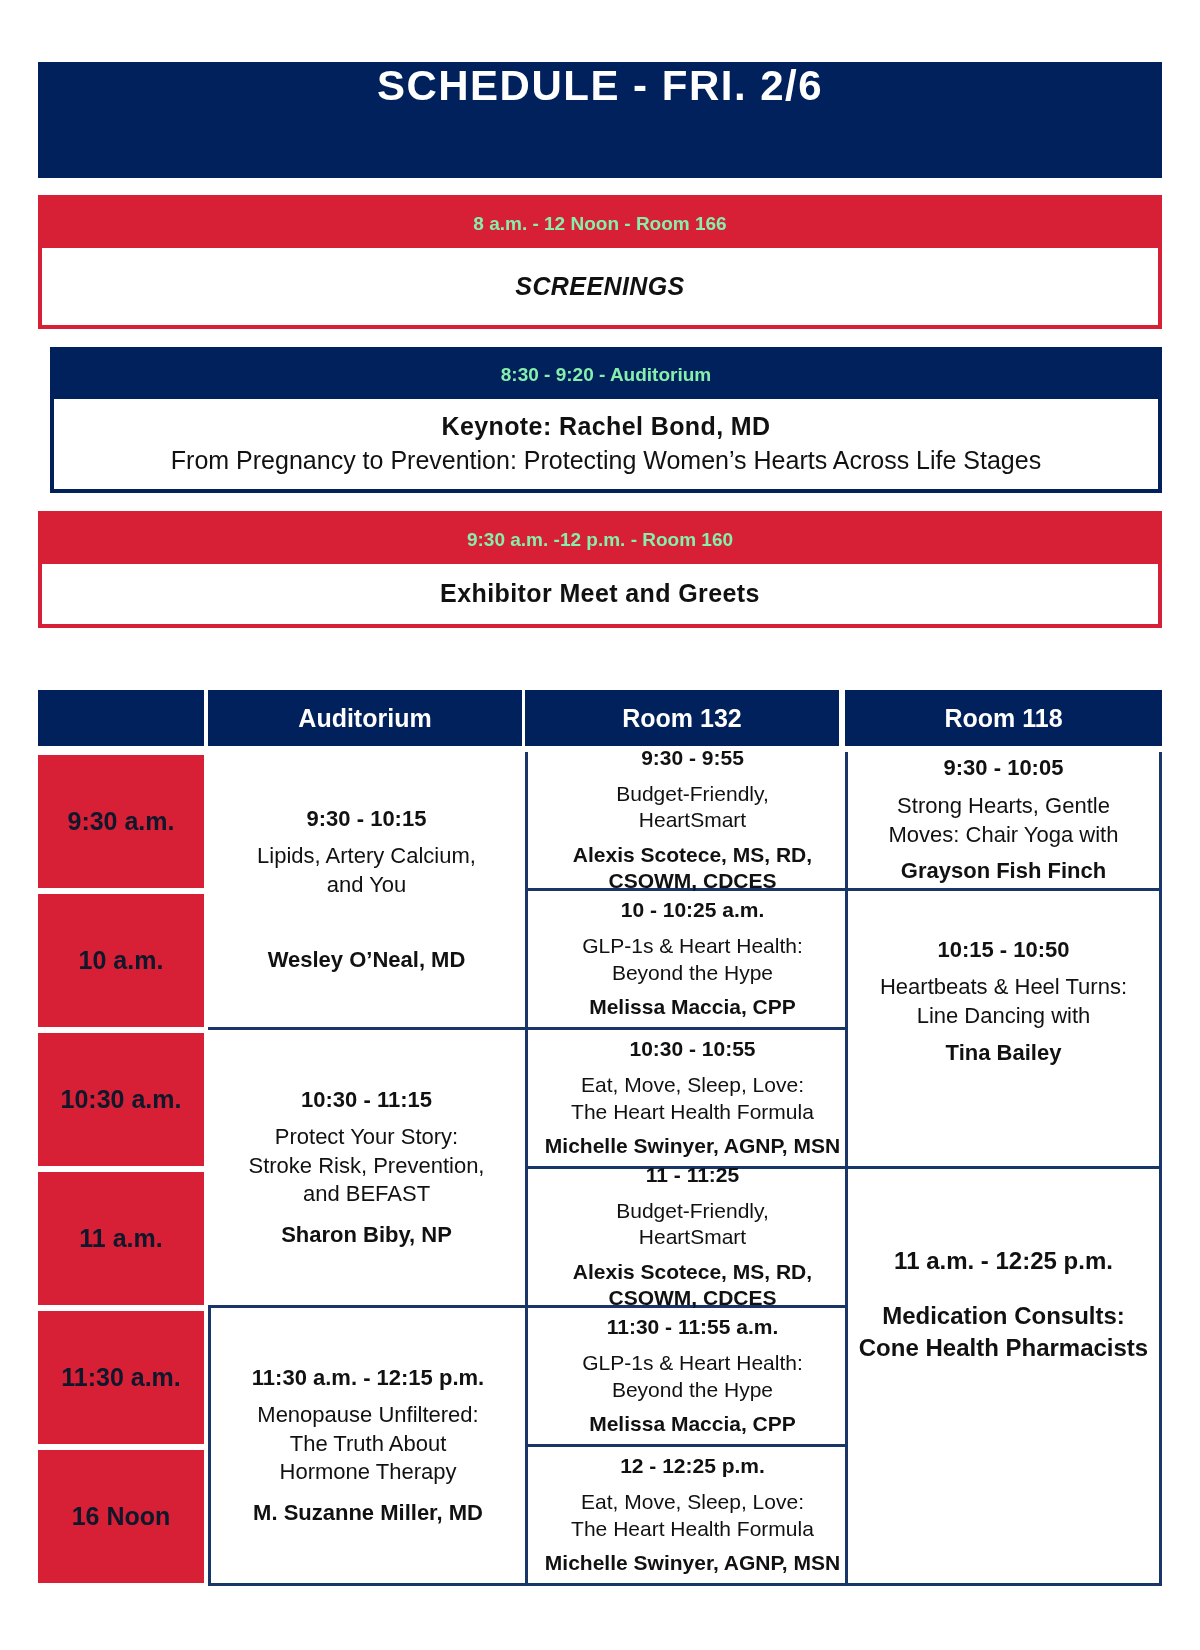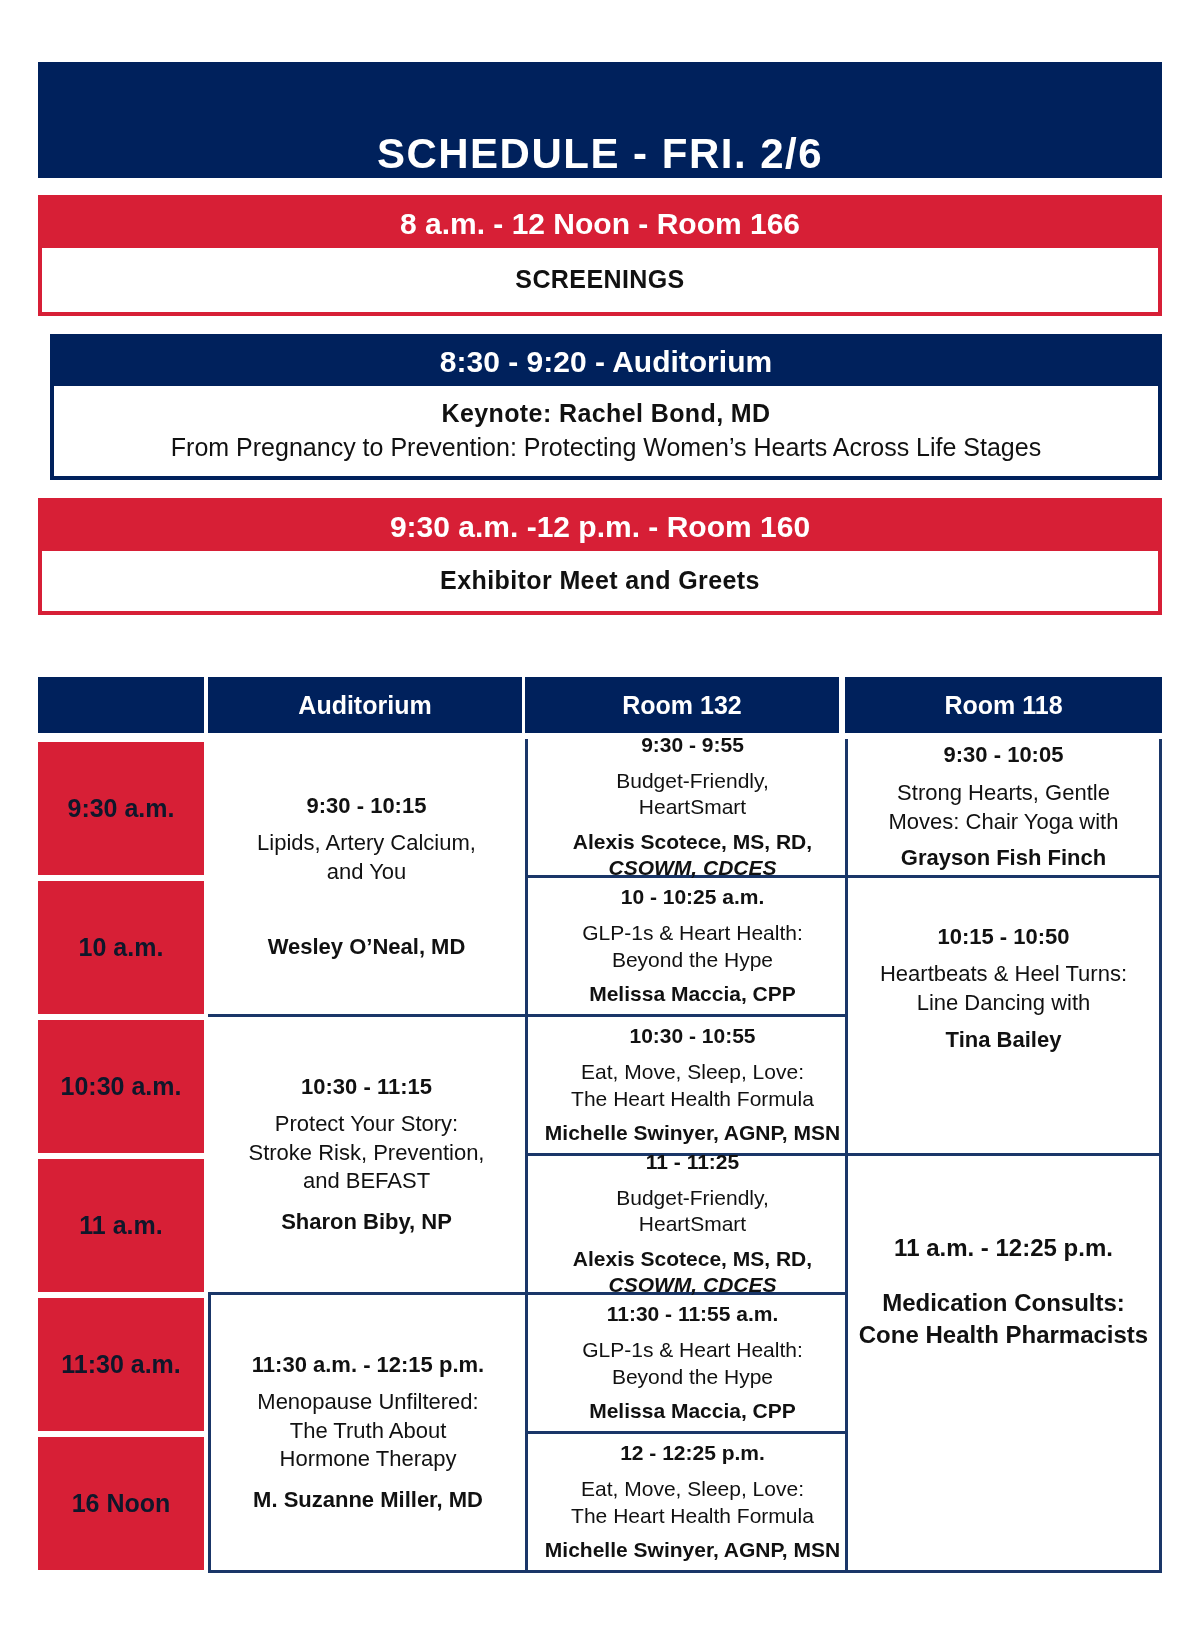--- a/index.html
+++ b/index.html
@@ -4,40 +4,40 @@
 <style>
   * { margin:0; padding:0; box-sizing:border-box; }
   html,body { background:#ffffff; }
   body { font-family:"Liberation Sans","DejaVu Sans",sans-serif; color:#111; }
   .page { width:1200px; height:1650px; background:#fff; overflow:hidden; }
   .content { width:1124px; margin:0 auto; padding-top:62px; }
 
   
   .title-box {
     height:116px; background:var(--navy);
-    display:flex; align-items:flex-end; justify-content:center;
+    display:flex; align-items:flex-start; justify-content:center;
     margin-bottom:17px;
   }
   .title-box .ttl { color:#fff; font-weight:700; font-size:42px; letter-spacing:1.5px; }
 
   
   .banner { margin-bottom:18px; border:4px solid; }
   .banner.red  { border-color:var(--red); }
   .banner.navy { border-color:var(--navy);margin-left:12px; }
   .banner-bar {
-    color:#ffffff; font-weight:700; font-size:30px;
+    color:#86efac; font-weight:700; font-size:19px;
     display:flex; align-items:center; justify-content:center;
   }
   .banner.red  .banner-bar { background:var(--red);  height:49px; }
   .banner.navy .banner-bar { background:var(--navy); height:48px; }
   .banner-body {
     background:#fff; display:flex; flex-direction:column;
     align-items:center; justify-content:center; text-align:center;
   }
-  .banner.b1 .banner-body { height:64px; }
+  .banner.b1 .banner-body { height:77px;font-style:italic; }
   .banner.b2 .banner-body { height:90px; }
   .banner.b3 .banner-body { height:60px; }
   .banner.b3 { margin-bottom:62px; }
   .bline { font-size:25px; line-height:1.35; }
   .bline.bold { font-weight:700; letter-spacing:.4px; }
 
   
   .schedule {
     display:grid;
     grid-template-columns:170px 317px 320px 317px;
@@ -75,21 +75,21 @@
   .m3{grid-column:3; grid-row:5} .m4{grid-column:3; grid-row:6} .m5{grid-column:3; grid-row:7}
   .e0{grid-column:4; grid-row:2}
   .e1{grid-column:4; grid-row:3 / span 2; padding-bottom:60px;}
   .e2{grid-column:4; grid-row:5 / span 3; padding-bottom:150px; font-size:24px;}
   .cell.c132 { font-size:21px; line-height:1.27; padding-left:16px; padding-right:4px; }
 
   .ln { width:100%; }
   .ln-time { font-weight:700; margin-bottom:9px; }
   .ln-bold { font-weight:700; }
   .ln-speaker { font-weight:700; margin-top:8px; }
-  .ln-speaker + .ln-speaker { margin-top:0;font-style:italic; }
+  .ln-speaker + .ln-speaker { margin-top:0; }
   .aud0 .ln-speaker { margin-top:46px; }
   .aud1 .ln-speaker, .aud2 .ln-speaker { margin-top:12px; }
   .e2 .ln-time { margin-bottom:24px; }
 </style>
 </head>
 <body>
 
 <div class="page">
   <div class="content">
 

